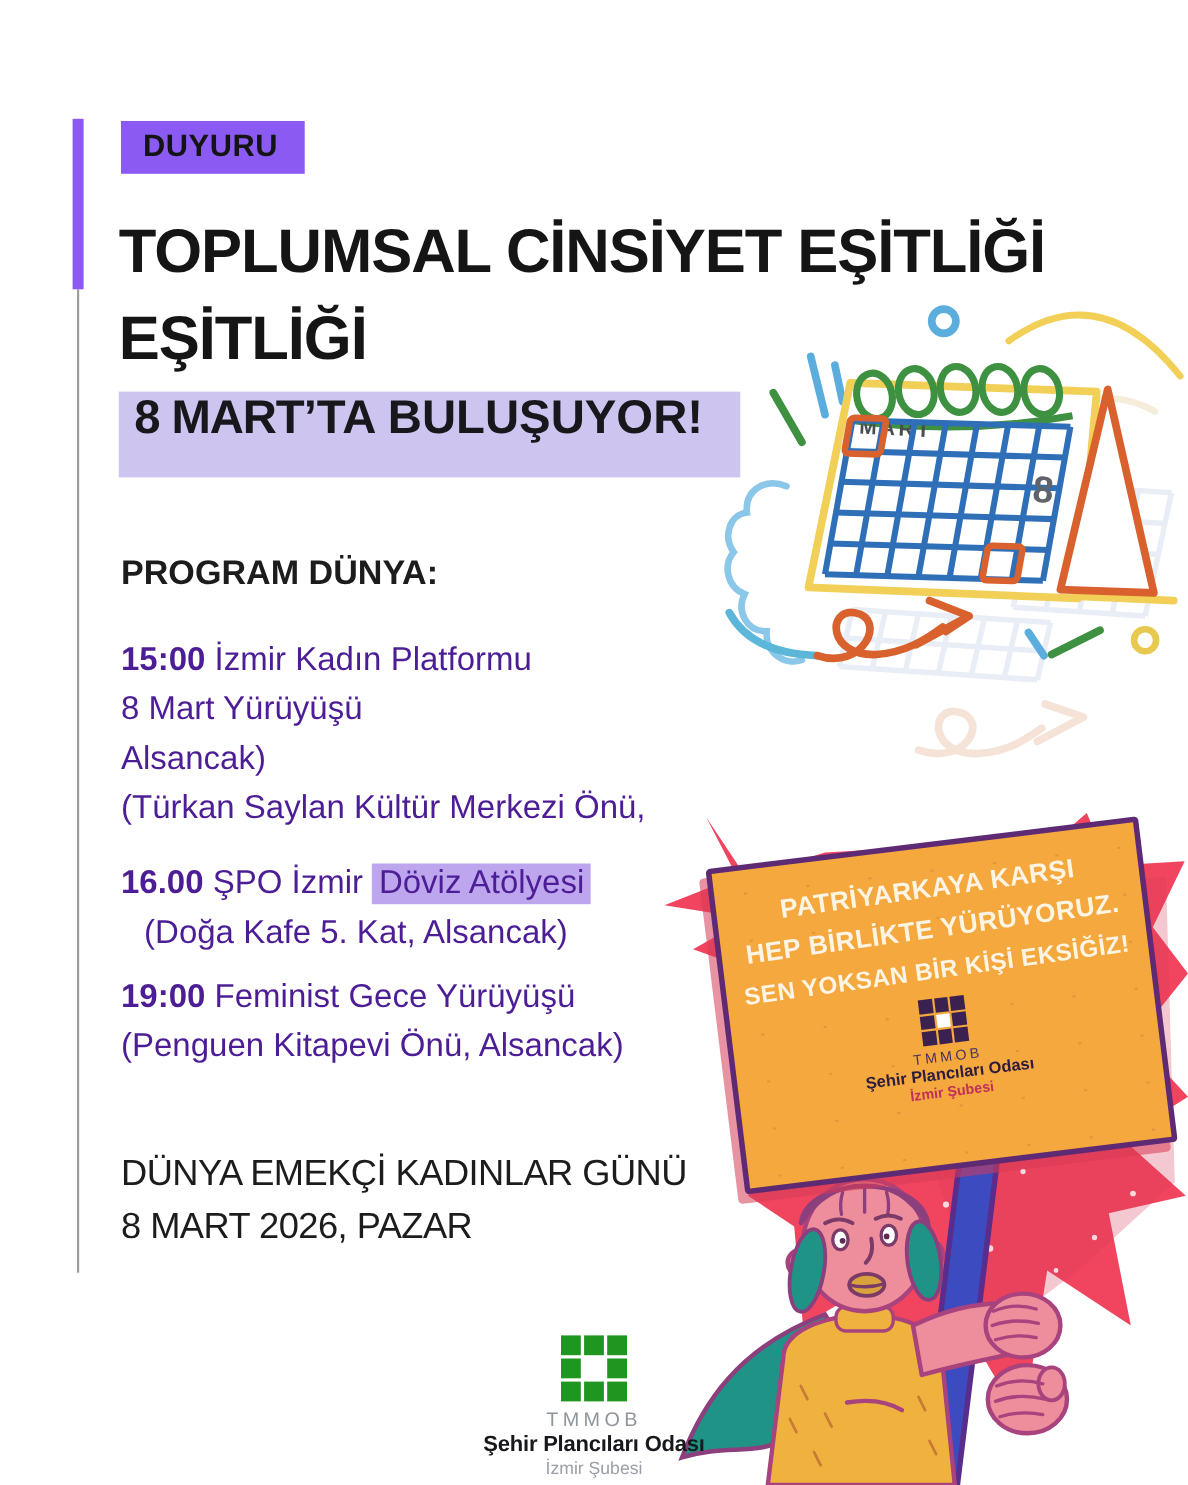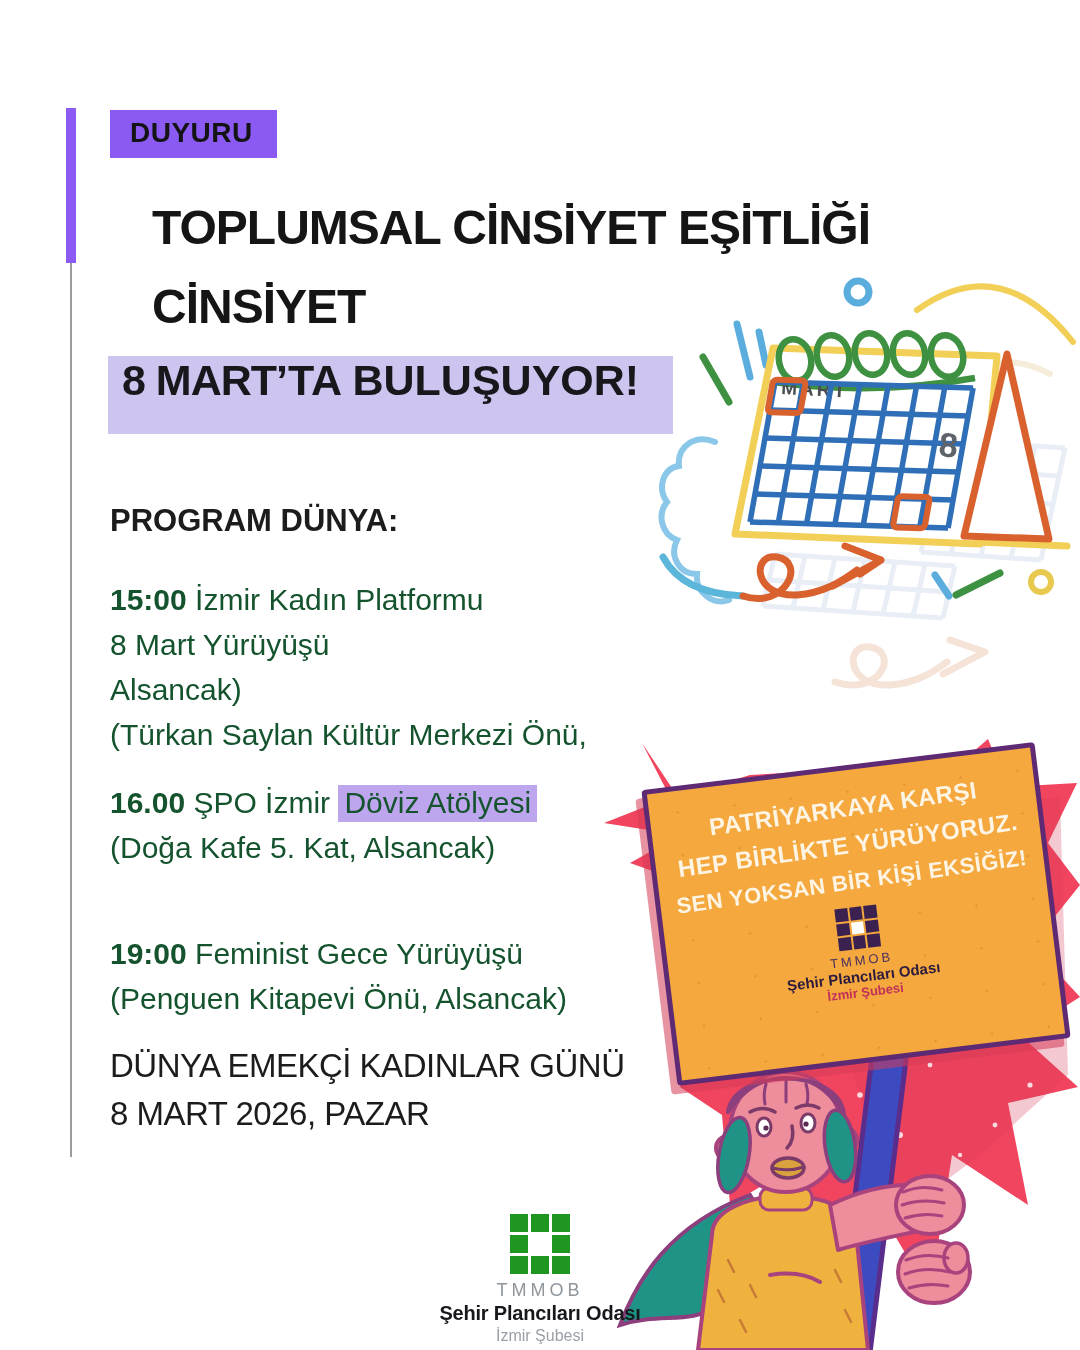--- a/index.html
+++ b/index.html
@@ -16,40 +16,40 @@
   .badge{
     position:absolute;left:110px;top:110px;z-index:5;
     background:#8a5af2;color:#141414;
     font-size:28px;font-weight:800;letter-spacing:.5px;
     padding:7px 24px 9px 20px;
   }
 
   
   .title{
     position:absolute;left:108px;top:188px;width:920px;z-index:5;
-    font-size:48px;font-weight:800;letter-spacing:-1px;line-height:79px;color:#151515;margin-left:44px;
+    font-size:56px;font-weight:800;letter-spacing:-1px;line-height:79px;color:#151515;
   }
 
   
   .subtitle-band{
     position:absolute;left:108px;top:356px;height:78px;z-index:5;
     background:#cdc5f0;display:inline-flex;align-items:flex-start;
     padding:0 34px 0 14px;font-size:43px;color:#17171c;white-space:nowrap;
   }
   .subtitle-band .em{font-weight:800;letter-spacing:-1px;}
   .subtitle-band .rest{font-weight:700;}
 
   
   .program-heading{position:absolute;left:110px;top:503px;z-index:5;font-size:31px;font-weight:800;letter-spacing:0;}
-  .prog{position:absolute;left:110px;z-index:5;font-size:30px;line-height:45px;font-weight:400;color:#14532d;}
+  .prog{position:absolute;left:110px;z-index:5;font-size:30px;line-height:45px;font-weight:400;color:#4c1d95;}
   .prog .time{font-weight:800;}
   .prog .hl{background:#bda6ee;padding:1px 6px 3px 6px;}
   .prog.item-1{top:577px;}
-  .prog.item-2{top:780px;}
-  .prog.item-3{top:931px;}
+  .prog.item-2{top:780px;text-align:center;}
+  .prog.item-3{top:883px;}
 
   
   .footer-note{position:absolute;left:110px;top:1042px;z-index:5;font-size:33px;font-weight:400;line-height:48px;letter-spacing:-.5px;}
 
   
   .org-logo{position:absolute;left:430px;top:1214px;width:220px;z-index:5;text-align:center;}
   .logo-grid{display:grid;grid-template-columns:repeat(3,1fr);grid-template-rows:repeat(3,1fr);}
   .logo-grid i{display:block;background:var(--c,#1e9620);}
   .logo-grid i.hole{background:#ffffff;}
   .org-logo .logo-grid{--c:#1e9620;width:60px;height:60px;gap:3px;margin:0 auto;}
@@ -91,21 +91,21 @@
 
 <div class="poster">
 
   <div class="accent-bar"></div>
   <div class="accent-line"></div>
 
   <div class="badge">DUYURU</div>
 
   <div class="title">
     <div>TOPLUMSAL CİNSİYET EŞİTLİĞİ</div>
-    <div>CİNSİYET</div>
+    <div>EŞİTLİĞİ</div>
   </div>
 
   <div class="subtitle-band">
       <span class="em">8 MART</span>
       <span class="rest">’TA BULUŞUYOR!</span>
     </div>
 
   <div class="program-heading">PROGRAM DÜNYA:</div>
 
   <div class="prog item-1">

